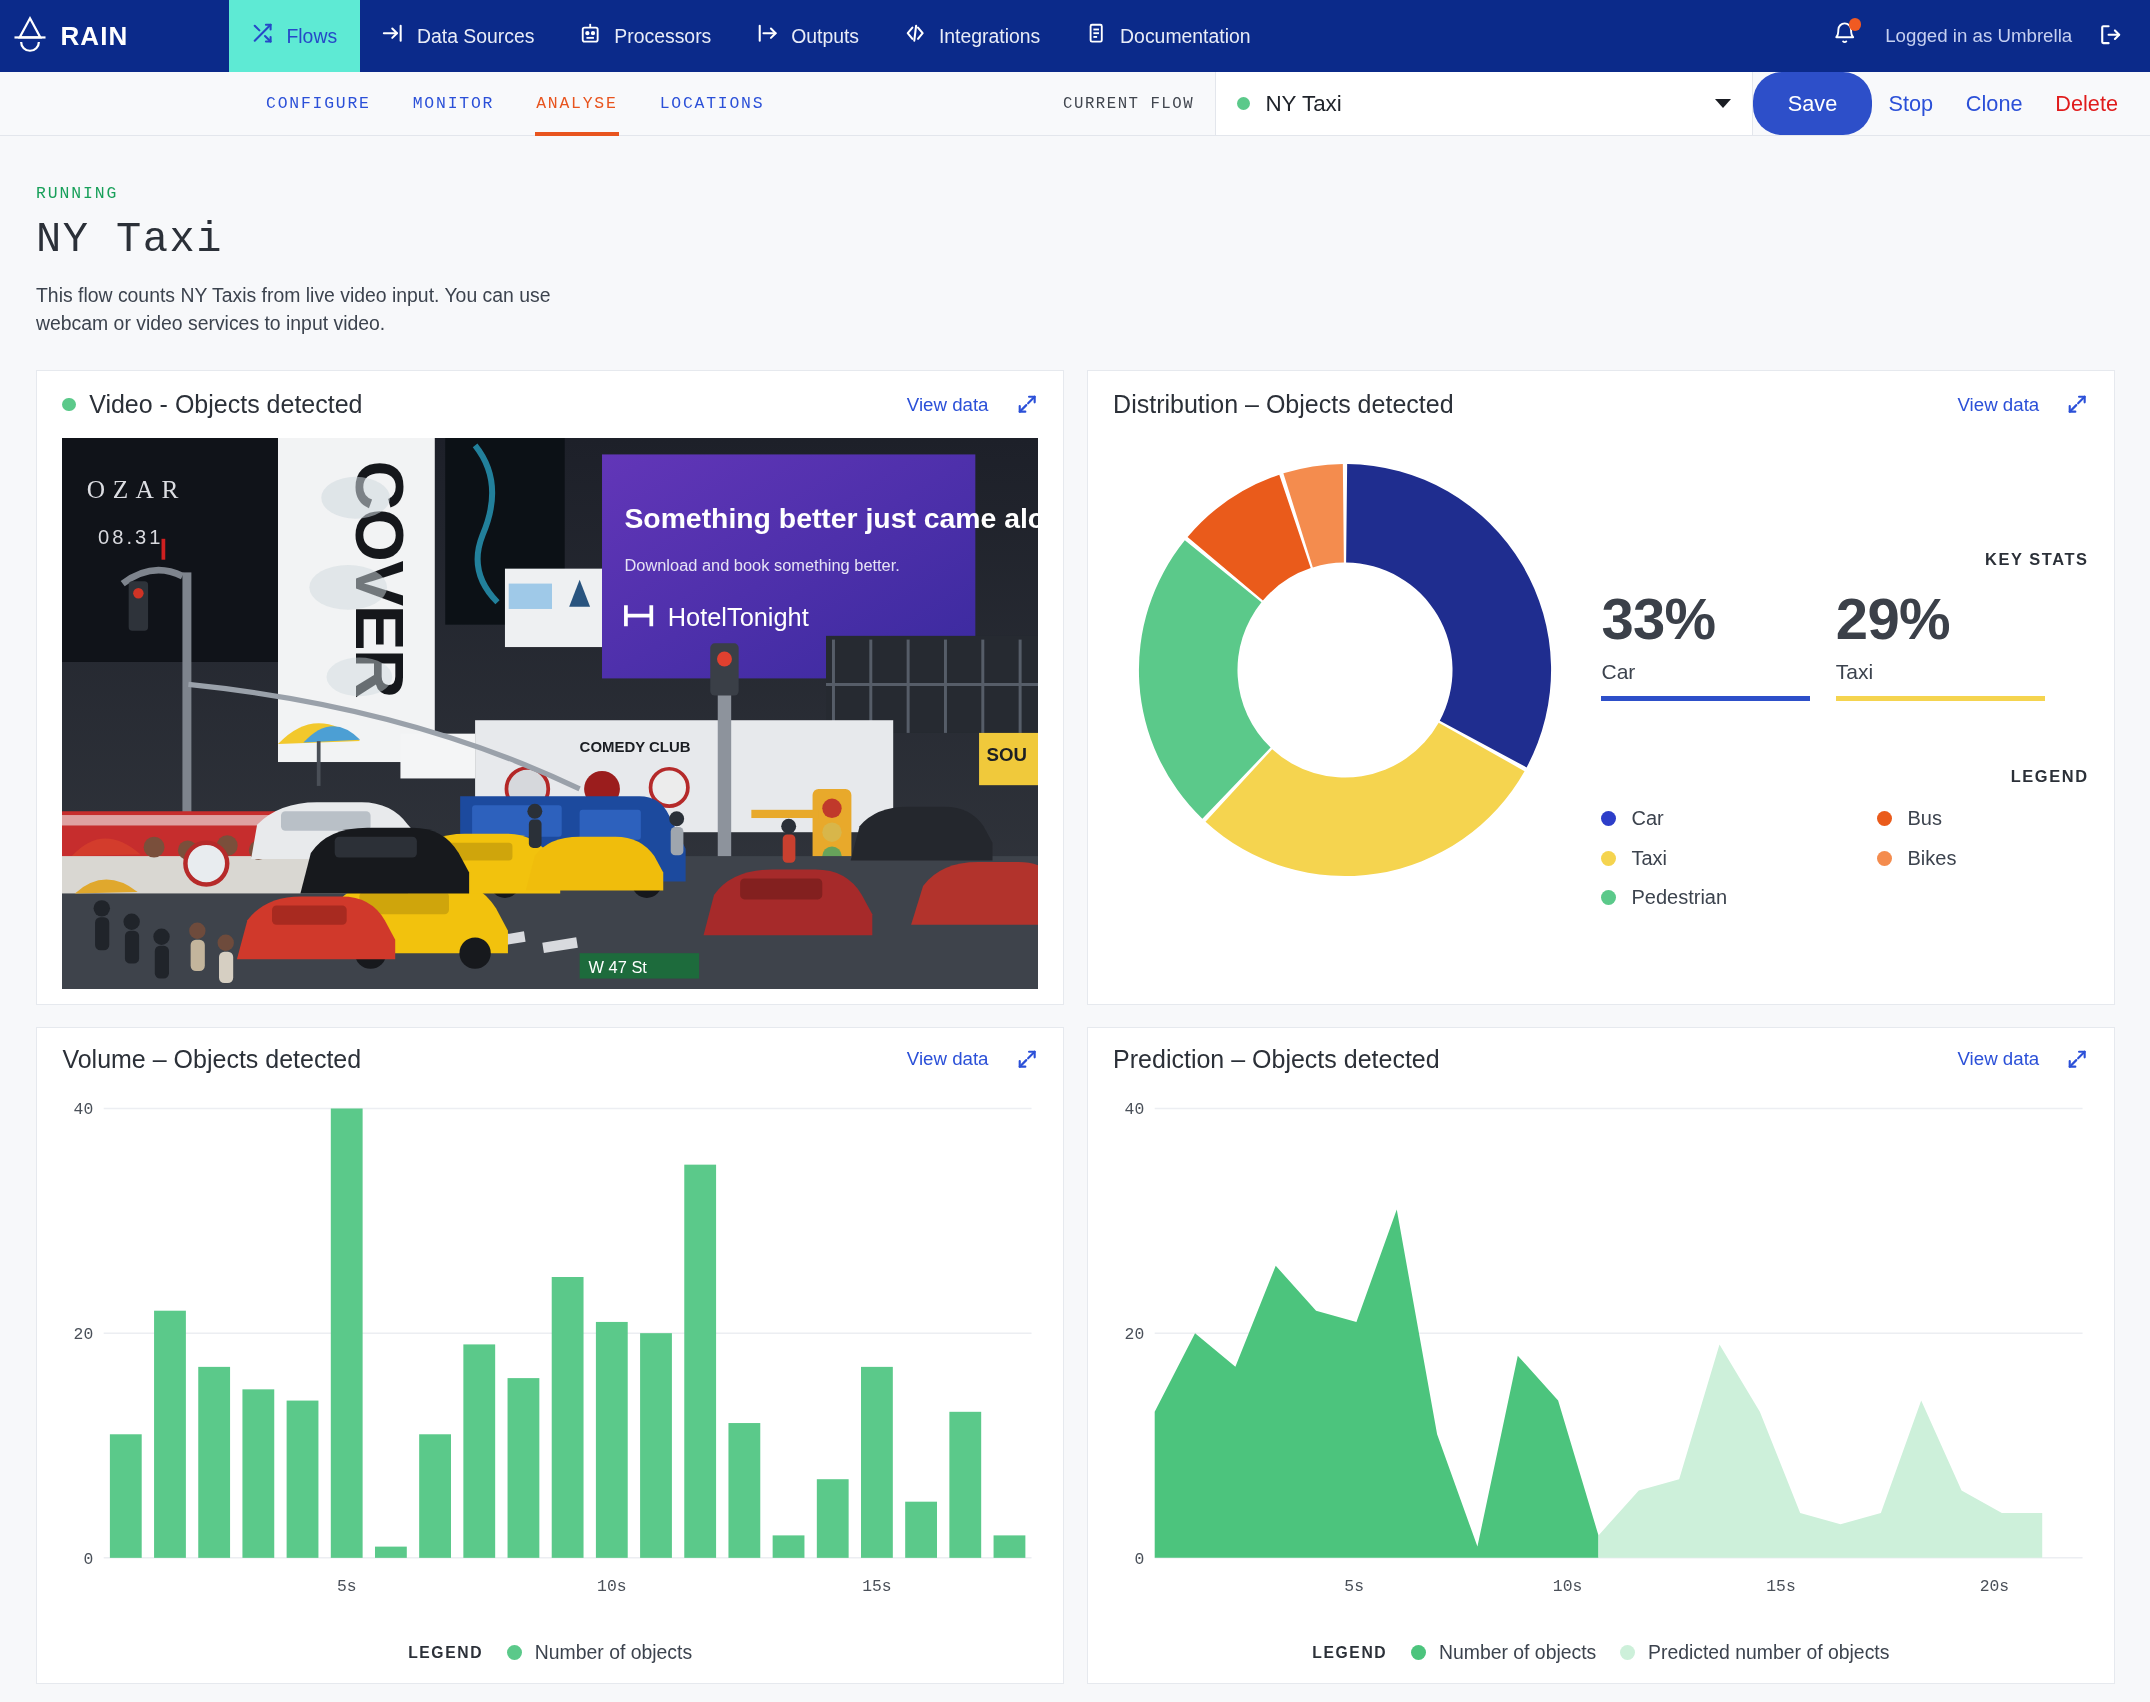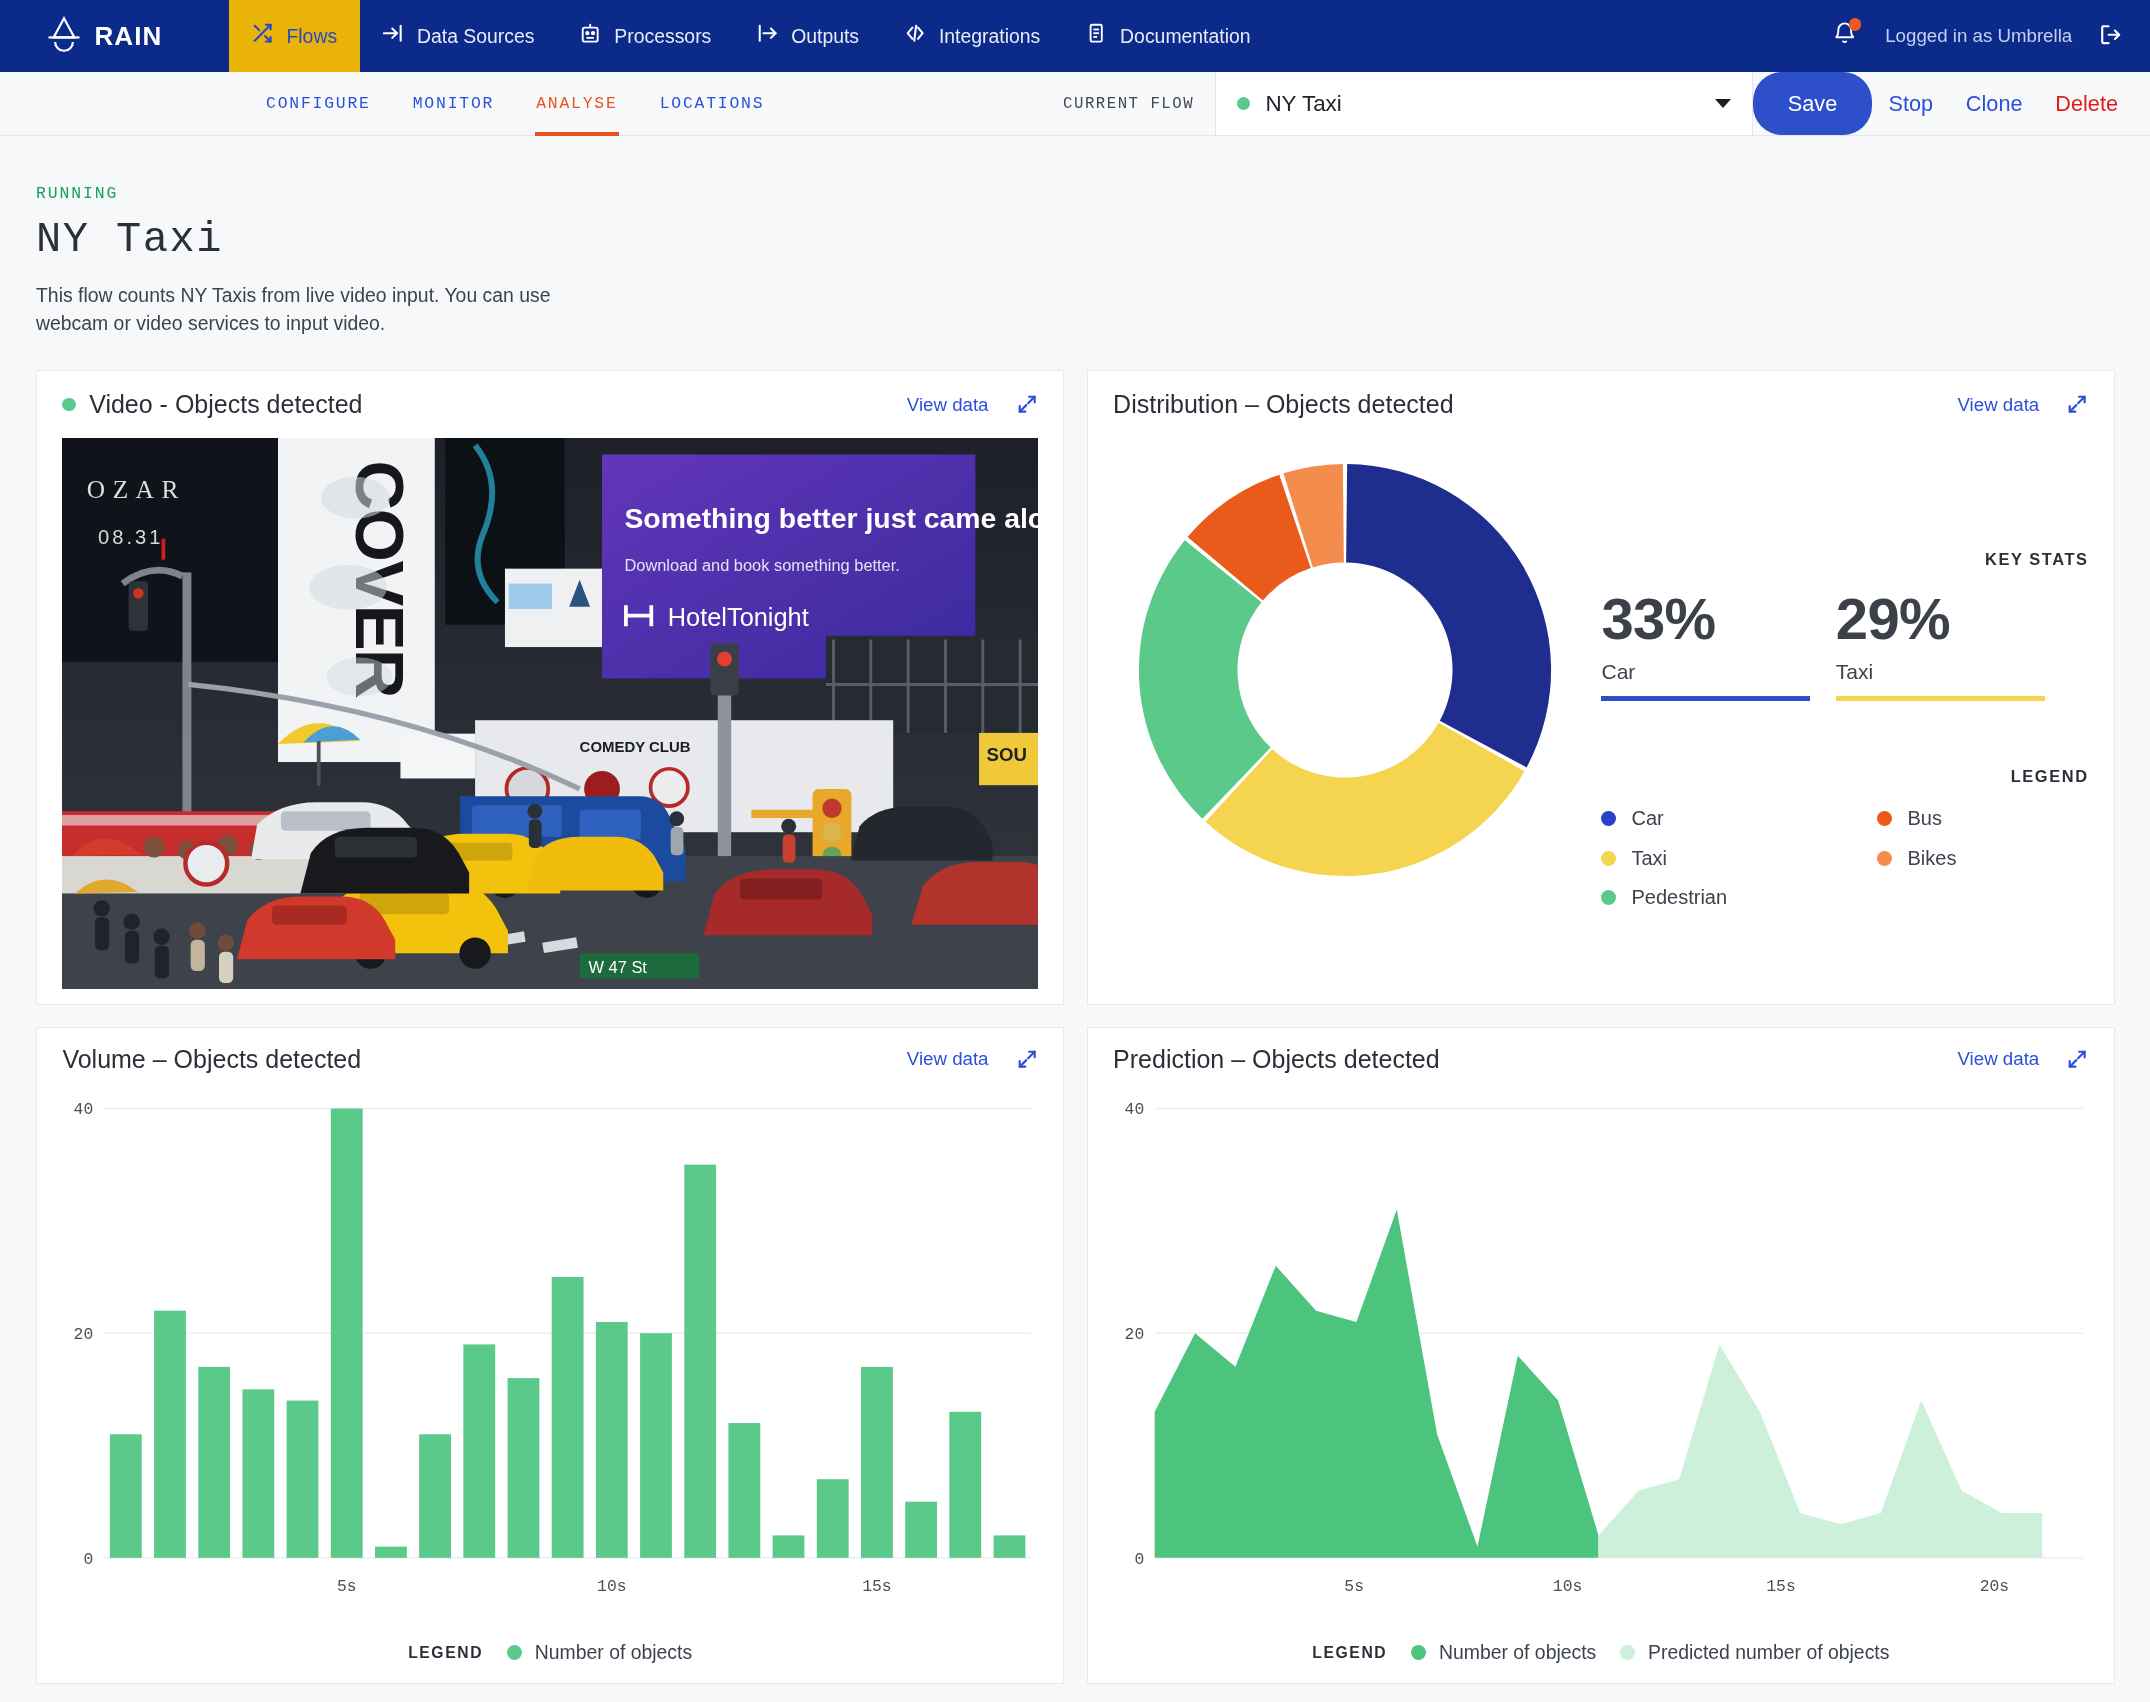--- a/index.html
+++ b/index.html
@@ -11,29 +11,29 @@
   }
   .page { width: 2151px; height: 1703px; position: relative; overflow: hidden; background: #f7f8fa; }
 
   
   .topnav {
     height: 72px; background: #0b2a8a; display: flex; align-items: stretch;
     position: relative;
   }
   .brand {
     width: 229px; background: #0b2a8a; display: flex; align-items: center;
-    gap: 13.4px; padding-left: 47px; color: #fff;
+    gap: 13.4px; padding-left: 13px; color: #fff;
   }
   .brand-name { font-size: 26px; font-weight: 700; letter-spacing: 1.1px; color:#fff; }
   .nav-items { display: flex; align-items: stretch; flex: 1; }
   .nav-item {
     display: flex; align-items: center; gap: 12.7px; padding: 0 22.4px;
     color: #e8ecf7; font-size: 19.4px; cursor: pointer; white-space: nowrap;
   }
-  .nav-item.active { background: #eab308; color: #2648c8; }
+  .nav-item.active { background: #5eead4; color: #2648c8; }
   .nav-right { display: flex; align-items: center; gap: 25.4px; padding-right: 28px; margin-left: auto; }
   .nav-user { color: #c5cff0; font-size: 18.7px; white-space: nowrap; }
   .bell-wrap { position: relative; width: 28px; height: 33px; }
   .bell-dot {
     position: absolute; right: -1.5px; top: -1.5px; width: 12.7px; height: 12.7px;
     border-radius: 50%; background: #f05a22;
   }
 
   
   .subnav {

